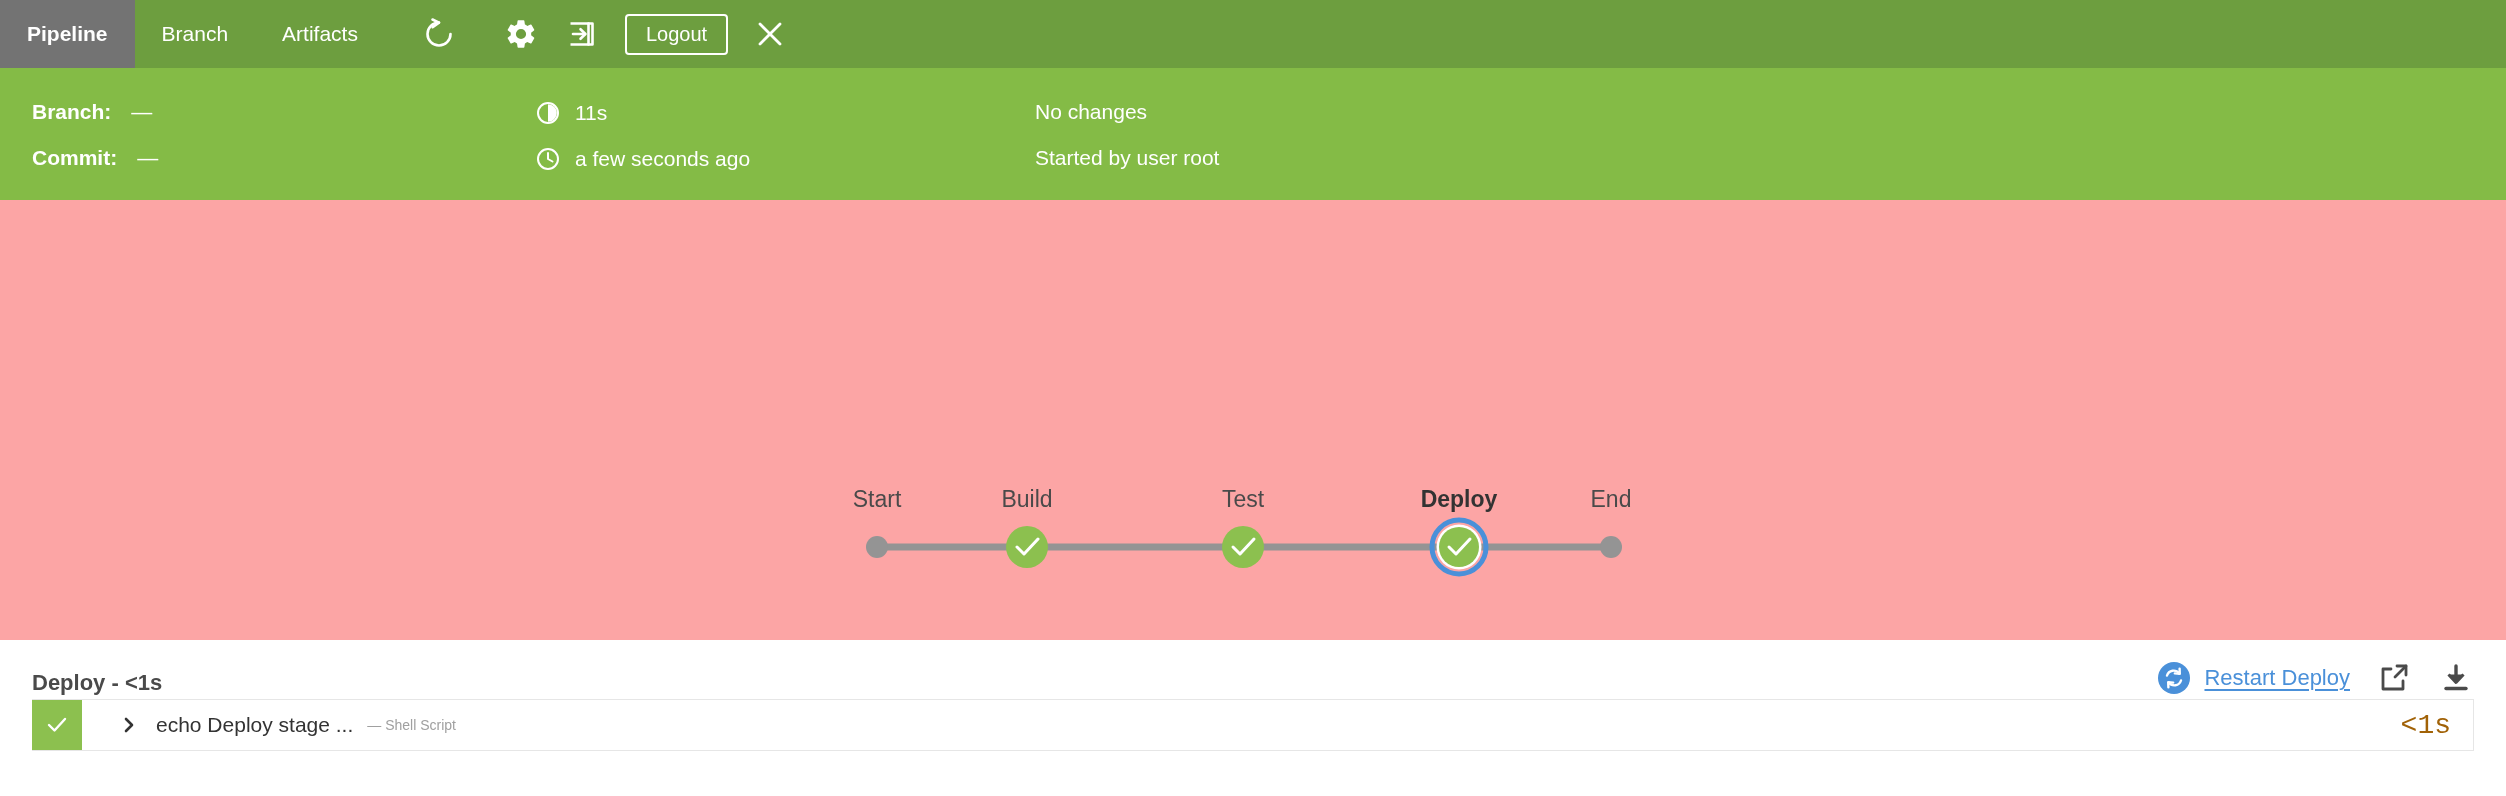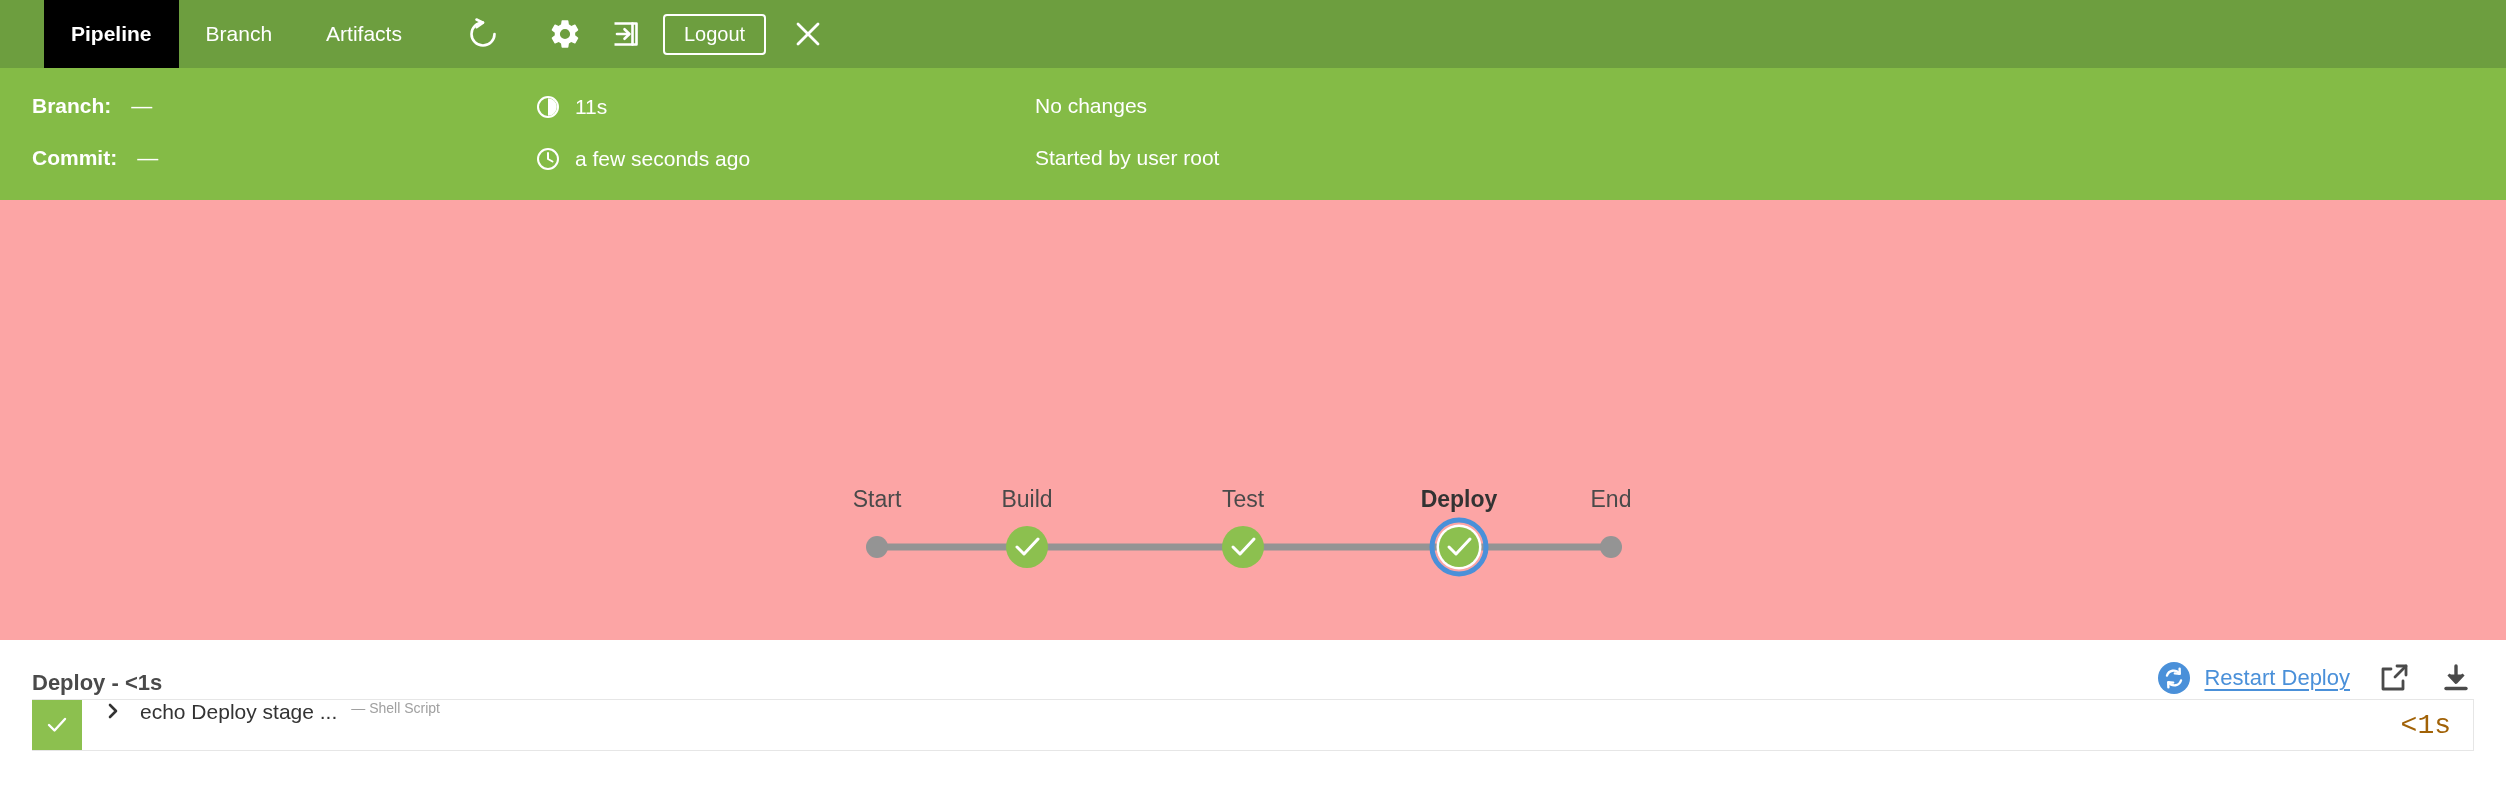--- a/index.html
+++ b/index.html
@@ -63,44 +63,43 @@
     align-items: center;
     justify-content: center;
     padding: 0 27px;
     color: #ffffff;
     font-size: 21px;
     white-space: nowrap;
     cursor: pointer;
     height: 100%;
   }
   .tab.active {
-    background: #000000;
+    background: #737373;
     font-weight: bold;
-    margin-left: 44px;
   }
 
   .header-actions {
     display: flex;
     align-items: center;
     flex: 0 0 auto;
     padding-right: 26px;
   }
   .icon-btn {
     width: 52px;
     height: 52px;
     display: flex;
     align-items: center;
     justify-content: center;
     cursor: pointer;
     flex: 0 0 auto;
   }
   .icon-btn.replay { margin-left: 28px; margin-right: 30px; }
   .icon-btn.gear { margin-right: 8px; }
   .logout-btn {
-    margin-left: 12px;
+    margin-left: 18px;
     margin-right: 16px;
     border: 2px solid #ffffff;
     border-radius: 4px;
     color: #ffffff;
     font-size: 20px;
     padding: 7px 19px;
     background: transparent;
     cursor: pointer;
     font-family: "Liberation Sans", sans-serif;
     white-space: nowrap;
@@ -113,21 +112,21 @@
     position: relative;
     color: #ffffff;
   }
   .meta-row {
     position: absolute;
     display: flex;
     align-items: center;
     font-size: 21px;
     white-space: nowrap;
   }
-  .meta-row.r1 { top: 26px; }
+  .meta-row.r1 { top: 32px; }
   .meta-row.r2 { top: 78px; }
   .meta-col-a { left: 32px; }
   .meta-col-b { left: 535px; }
   .meta-col-c { left: 1035px; }
   .meta-label { font-weight: bold; margin-right: 20px; }
   .meta-value { font-weight: 400; }
   .meta-ic {
     width: 26px;
     height: 26px;
     margin-right: 14px;
@@ -203,23 +202,25 @@
   .step-status {
     width: 50px;
     background: #8cc04f;
     display: flex;
     align-items: center;
     justify-content: center;
     flex: 0 0 auto;
   }
   .step-body {
     display: flex;
+    align-items: center;
     flex: 1 1 auto;
     padding-left: 20px;
     min-width: 0;
+    margin-left: 16px;
   }
   .step-chevron {
     width: 22px;
     height: 22px;
     display: flex;
     align-items: center;
     justify-content: center;
     margin-right: 16px;
     flex: 0 0 auto;
     cursor: pointer;

